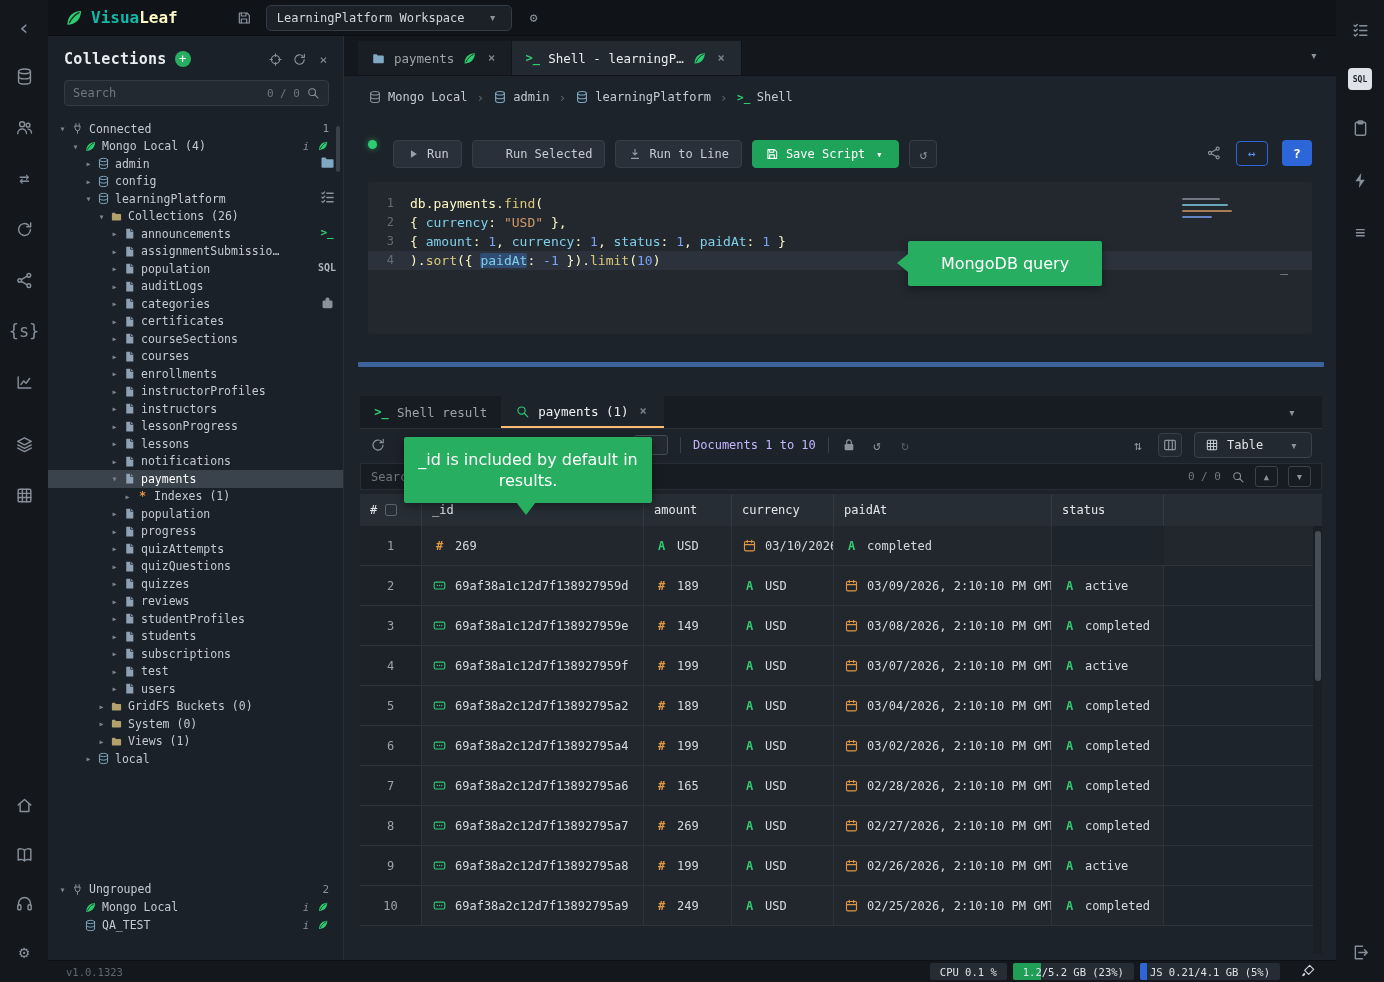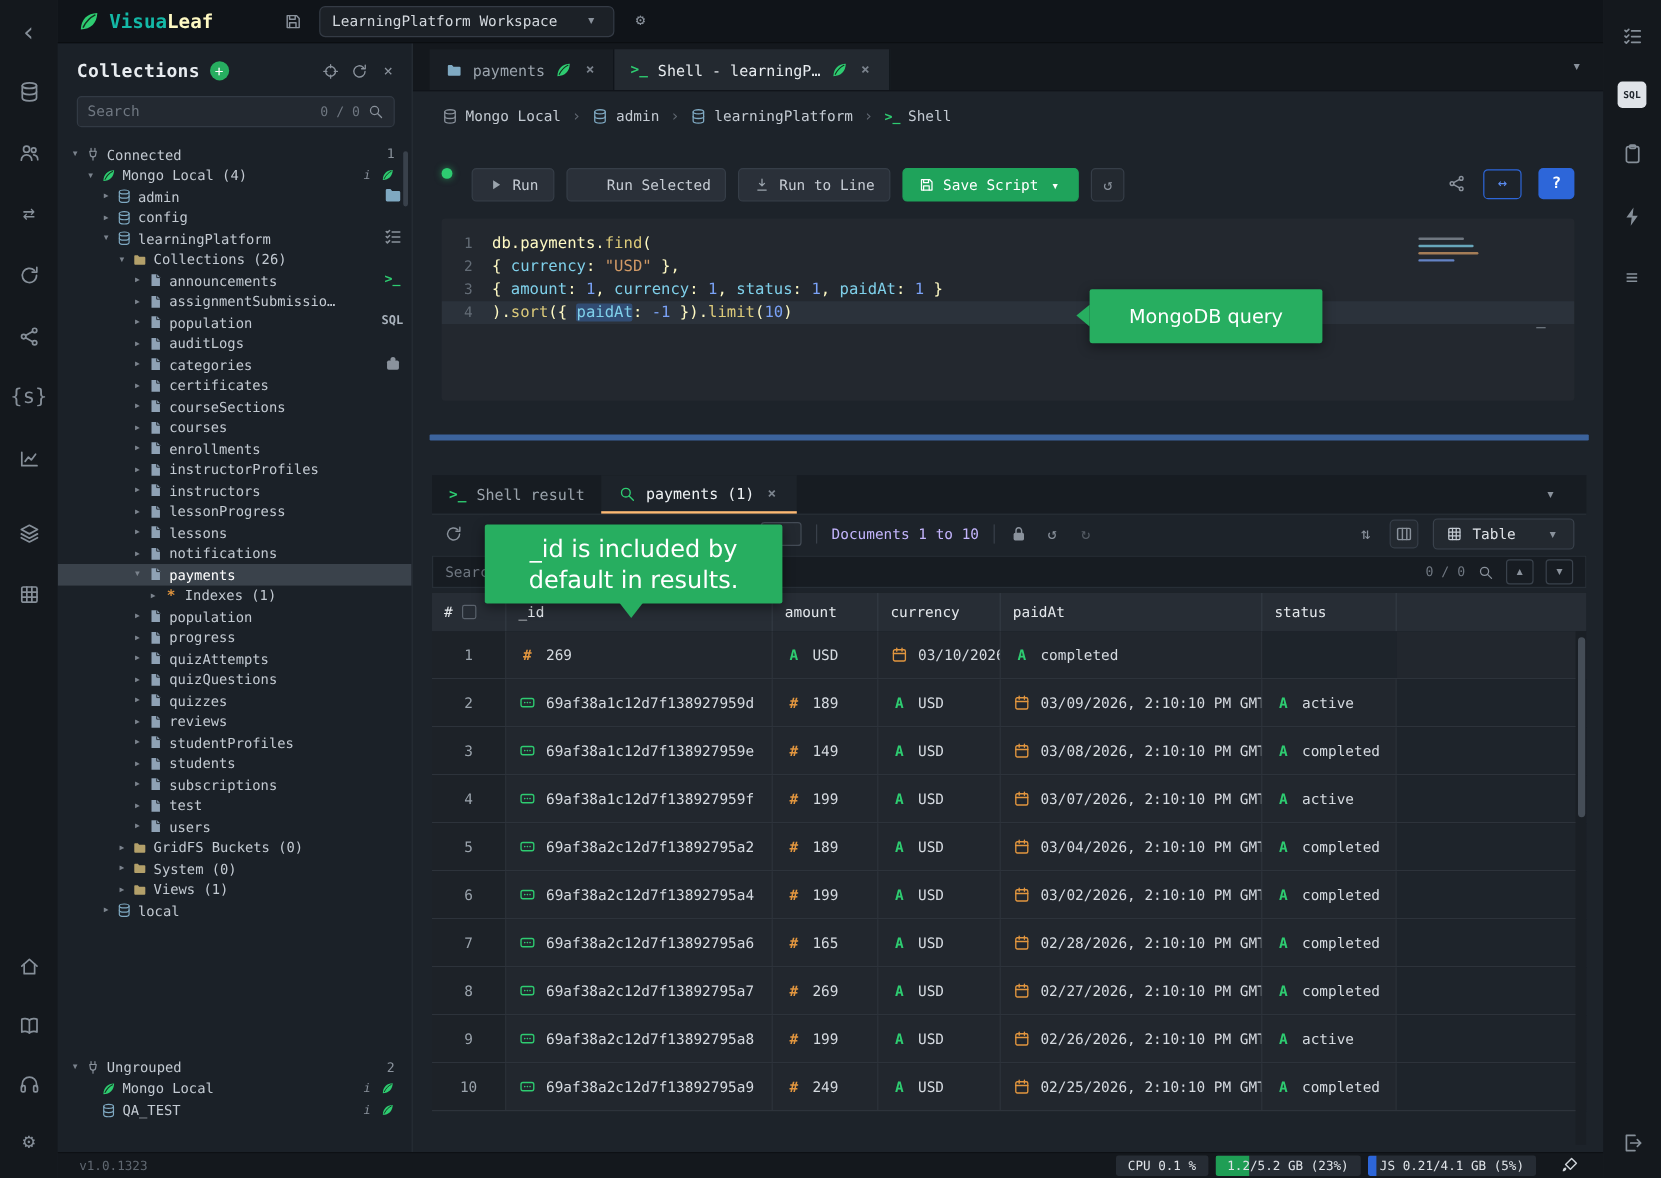--- a/index.html
+++ b/index.html
@@ -143,21 +143,21 @@
 .sb-ver{margin-left:18px;color:#5f6770}
 .pills{margin-left:auto;display:flex;gap:6px;align-items:center;margin-right:56px}
 .pill{position:relative;height:17px;background:#262c34;border-radius:2px;display:flex;align-items:center;padding:0 10px;overflow:hidden;color:#dfe3e8;white-space:nowrap}
 .pill .fill{position:absolute;left:0;top:0;bottom:0}
 .pill span{position:relative}
 .brush-btn{position:absolute;right:20px;top:2px;color:#cfd4da}
 .brush-btn .icon{width:16px;height:16px}
 
 .callout{position:absolute;background:#27ae60;color:#fff;z-index:20;display:flex;align-items:center;justify-content:center;text-align:center;font-family:"DejaVu Sans","Liberation Sans",sans-serif;border-radius:2px;box-shadow:0 3px 10px rgba(0,0,0,.4)}
 .callout.q{left:908px;top:241px;width:194px;height:45px;font-size:16px}
-.callout.idnote{left:404px;top:437px;width:248px;height:66px;font-size:20px;line-height:1.32;padding:6px 12px}
+.callout.idnote{left:404px;top:437px;width:248px;height:66px;font-size:16px;line-height:1.32;padding:6px 12px}
 .arr{position:absolute;width:0;height:0}
 .arr-left{left:-11px;top:13px;border-top:9px solid transparent;border-bottom:9px solid transparent;border-right:11px solid #27ae60}
 .arr-down{bottom:-12px;left:112px;border-left:10px solid transparent;border-right:10px solid transparent;border-top:13px solid #27ae60}
 </style>
 </head>
 <body>
 
 <div class="app">
 
   <div class="rail rail-left">

